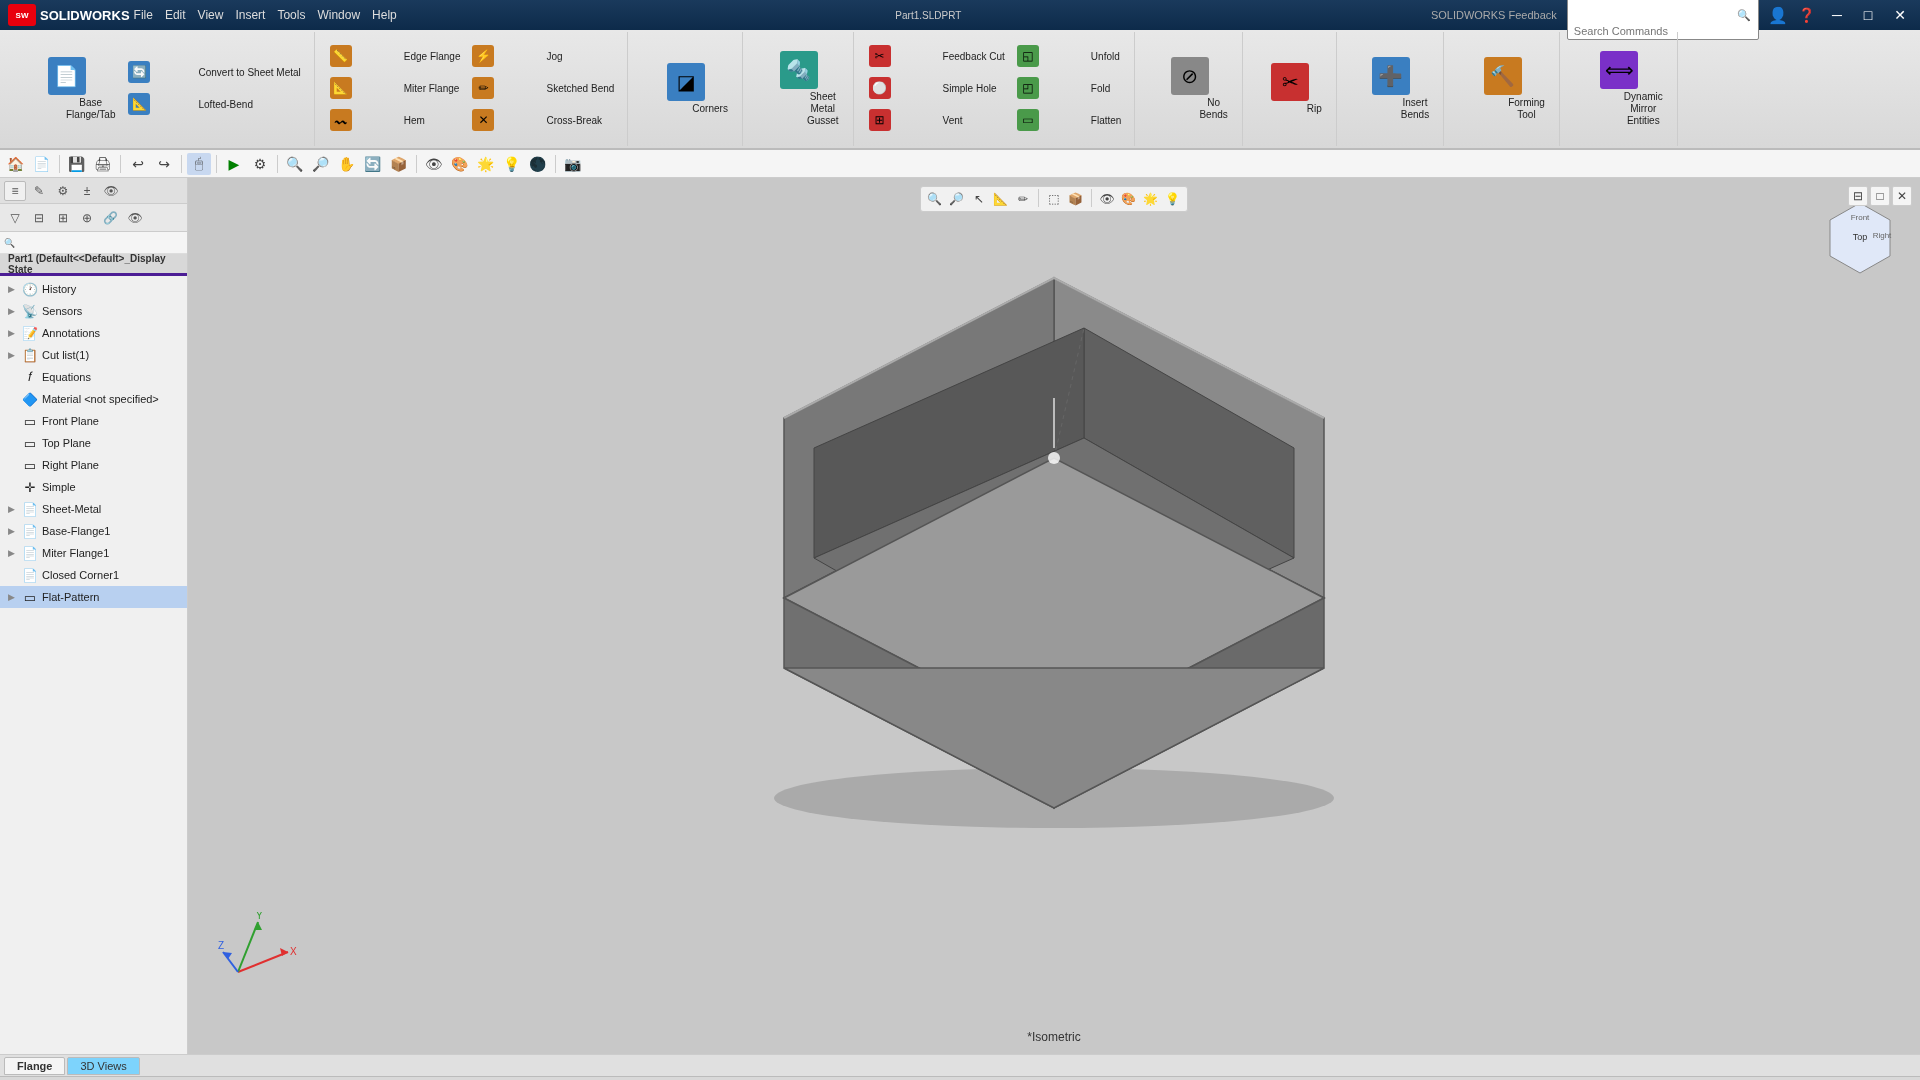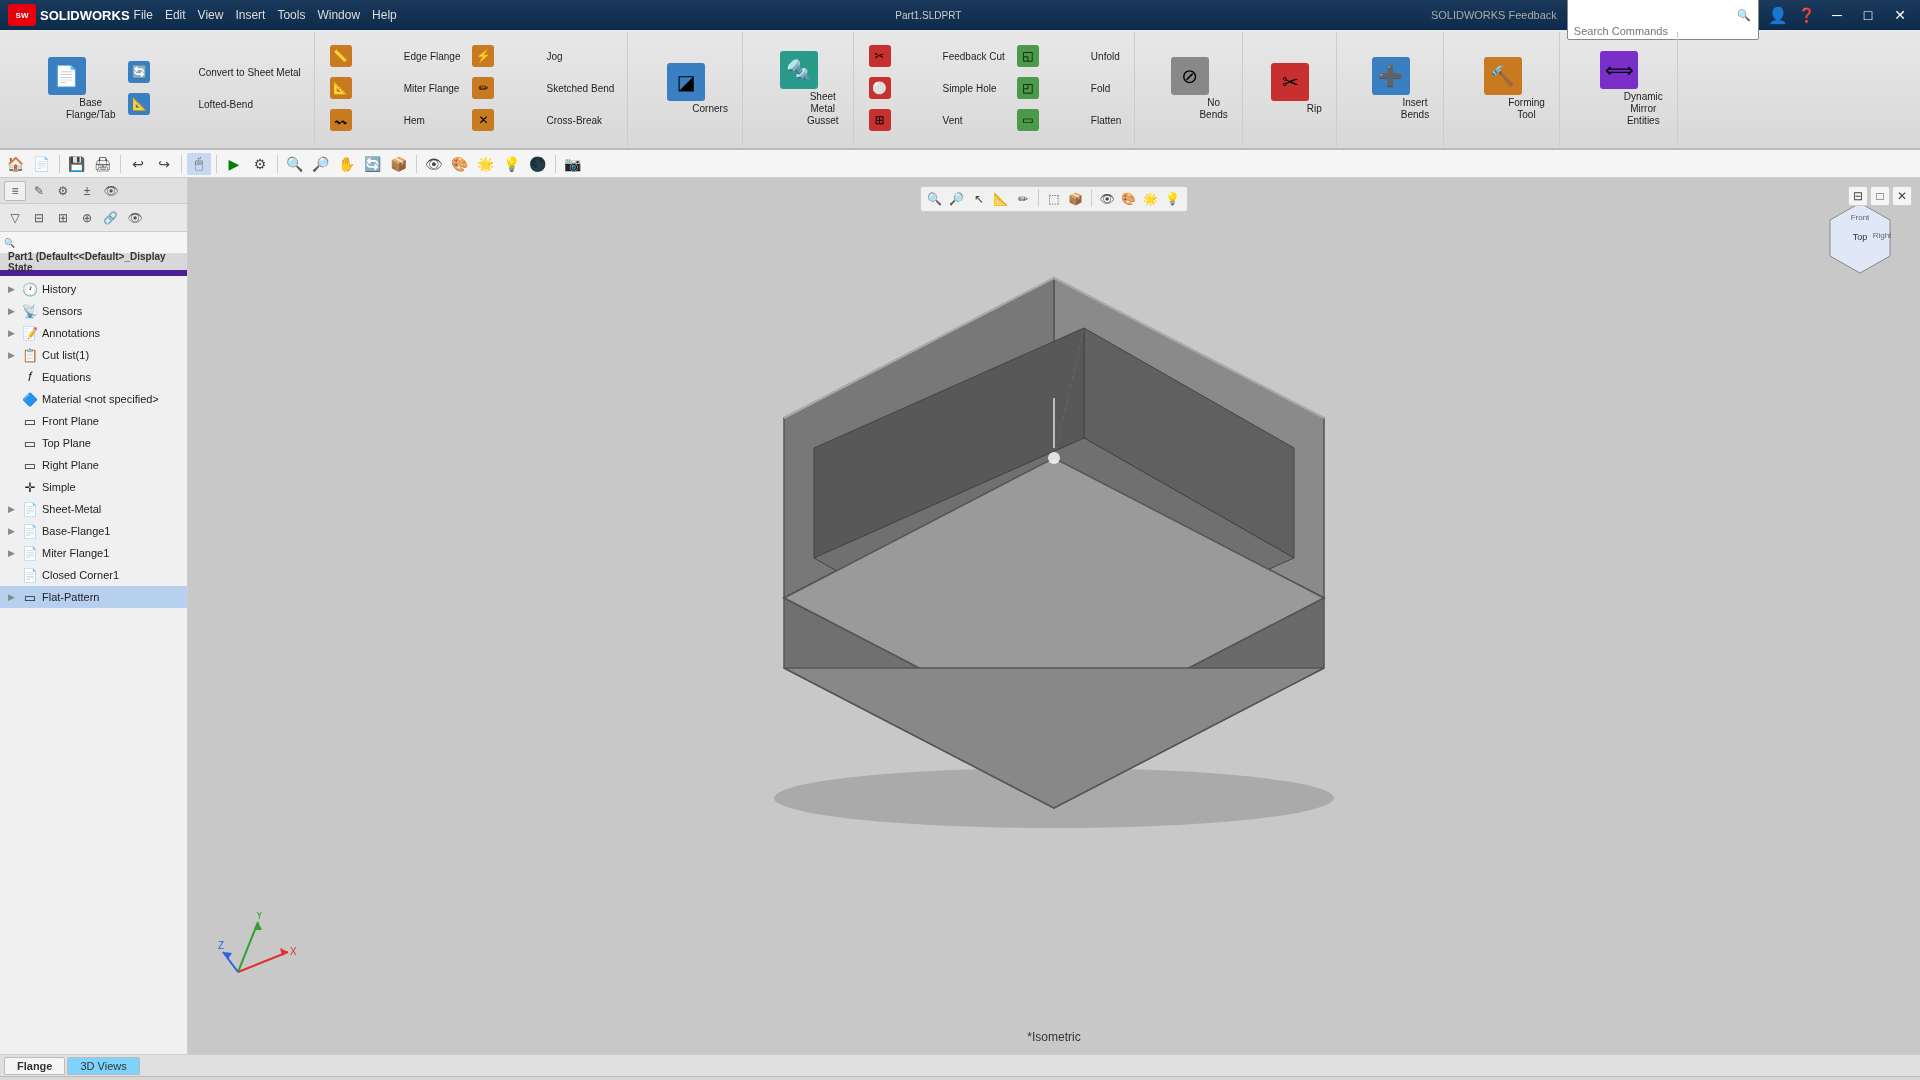--- a/index.html
+++ b/index.html
@@ -181,21 +181,21 @@
     .panel-tab.active { background: #f0f0f0; border-color: #bbb; }
     #panel-header {
       height: 22px;
       background: #d8d8d8;
       display: flex;
       align-items: center;
       padding: 0 8px;
       font-size: 11px;
       font-weight: bold;
       color: #333;
-      border-bottom: 6px solid #4c1d95;
+      border-bottom: 3px solid #4c1d95;
     }
     #tree-view {
       flex: 1;
       overflow-y: auto;
       overflow-x: hidden;
       padding: 2px 0;
     }
     .tree-item {
       display: flex;
       align-items: center;

